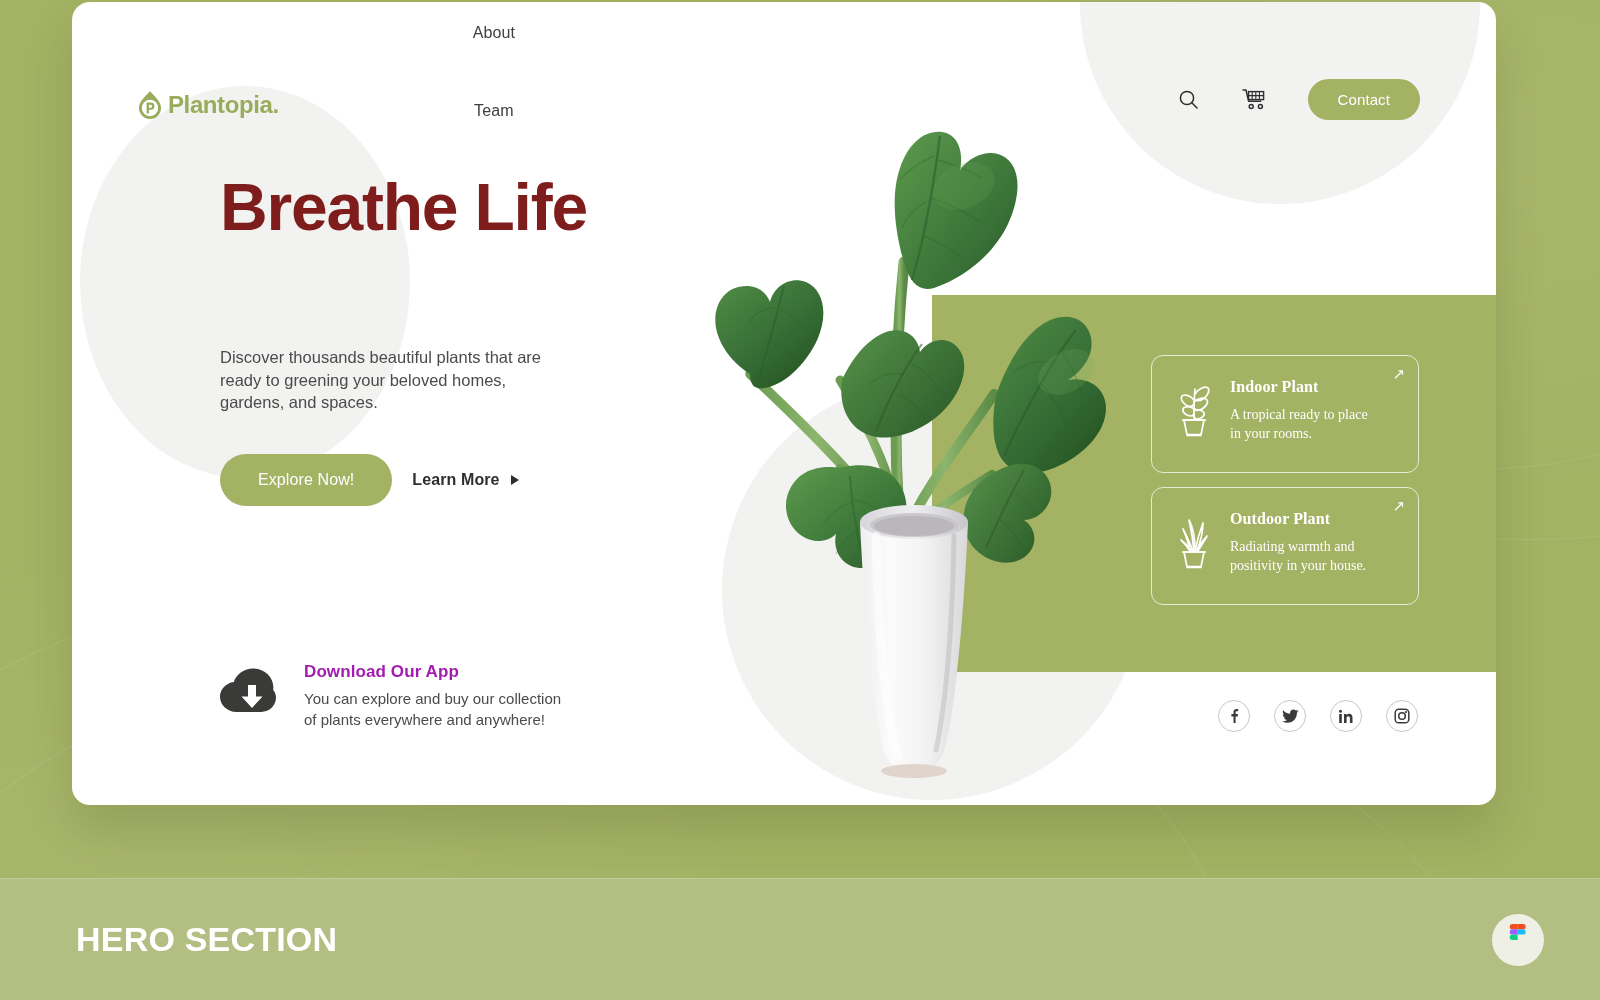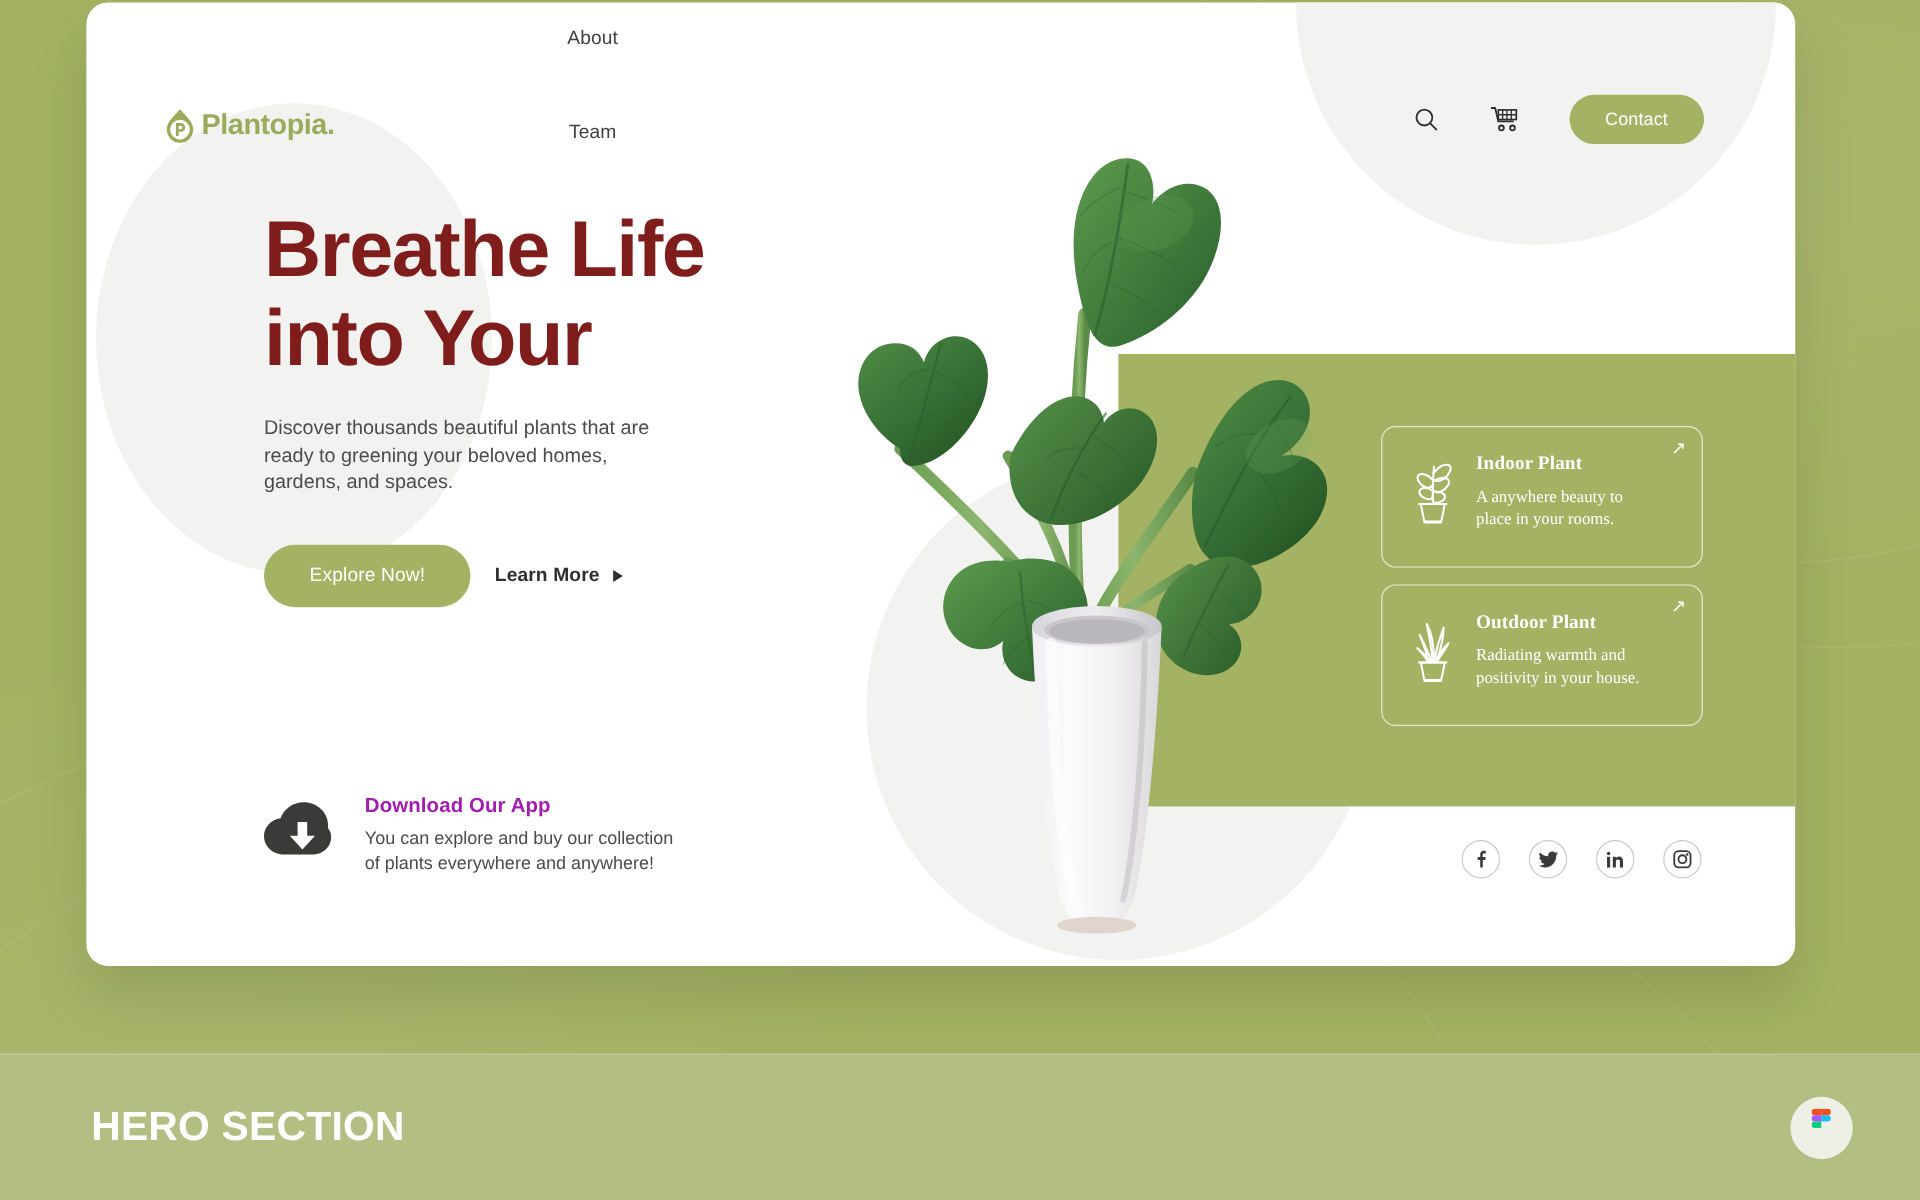--- a/index.html
+++ b/index.html
@@ -293,21 +293,21 @@
           <circle cx="18.4" cy="18.6" r="2" fill="none" stroke="#2e2e2e" stroke-width="1.5"></circle>
         </svg>
       </div>
       <button class="contact-btn">Contact</button>
     </div>
   </div>
 
   <div class="hero-copy">
     <h1 class="headline">
       <span>Breathe Life</span><br>
-      <span>into Your</span><br>
+      <br>
     </h1>
     <p class="subcopy">Discover thousands beautiful plants that are ready to greening your beloved homes, gardens, and spaces.</p>
 
     <div class="cta-row">
       <button class="explore-btn">Explore Now!</button>
       <div class="learn-more">
         <span>Learn More</span>
         <span class="caret"></span>
       </div>
     </div>
@@ -453,21 +453,21 @@
           <path d="M22 28 C25 27 31 28 32 31 C33 34 29 37 25 37 C23 37 22 36 22 34"></path>
           <path d="M22 18 C18 13 12 12 10 14 C8 17 11 22 16 24 C19 25 21 24 22 22"></path>
           <path d="M22 27 C18 24 12 24 11 27 C10 30 14 34 19 34 C21 34 22 33 22 31"></path>
           <path d="M12 38 h20 l-2.6 13 a2 2 0 0 1 -2 1.7 h-10.8 a2 2 0 0 1 -2 -1.7 Z"></path>
           <path d="M10.5 38 h23"></path>
           <path d="M15 53.5 h14"></path>
         </g>
       </svg>
       <div>
         <div class="feature-title">Indoor Plant</div>
-        <div class="feature-desc">A anywhere beauty to place in your rooms.</div>
+        <div class="feature-desc">A tropical ready to place in your rooms.</div>
       </div>
       <span class="feature-arrow">↗</span>
     </div>
 
     <div class="feature-card">
       <svg class="feature-icon" viewBox="0 0 44 56">
         <g fill="none" stroke="#ffffff" stroke-width="1.7" stroke-linecap="round" stroke-linejoin="round">
           <path d="M22 37 C21 27 19 15 17 6 C21 13 23 25 23 37"></path>
           <path d="M23 37 C25 27 28 17 31 9 C31 19 28 29 25 37"></path>
           <path d="M21 37 C18 29 14 21 11 15 C14 22 17 30 18 37"></path>

